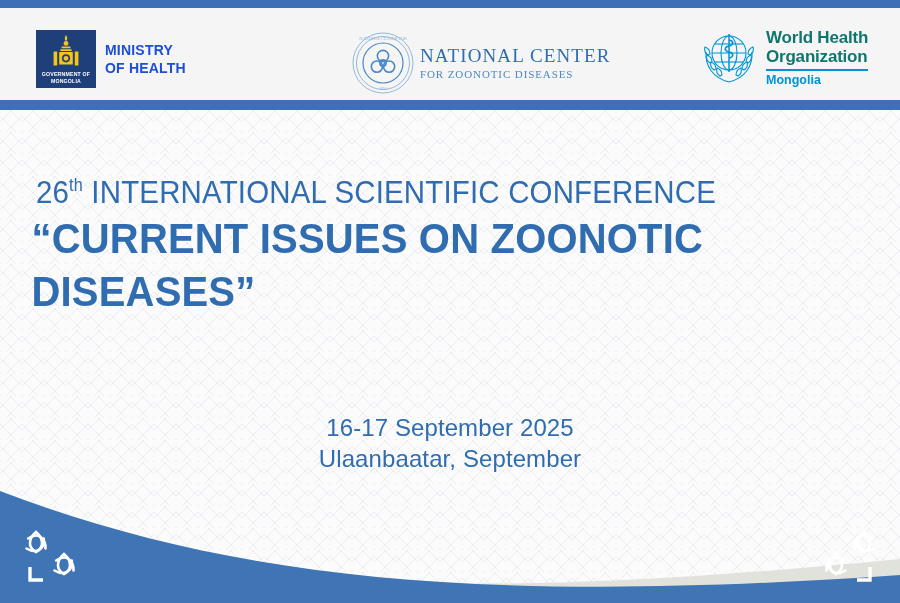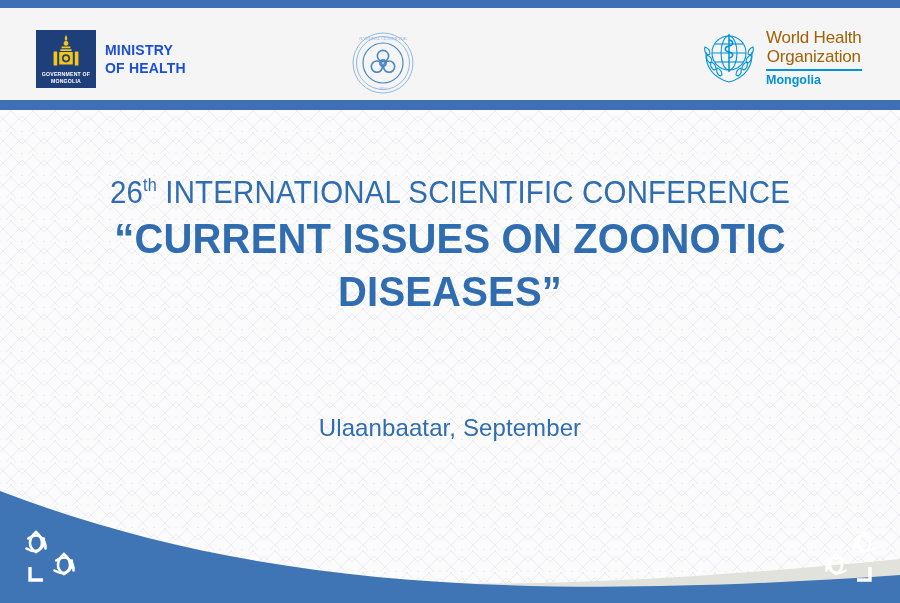--- a/index.html
+++ b/index.html
@@ -99,27 +99,26 @@
     letter-spacing: 0.9px;
     line-height: 14px;
     white-space: nowrap;
   }
 
   
   .logo-who { left: 700px; top: 20px; }
   .who-emblem { flex: none; }
   .who-text { margin-left: 8px; }
   .who-name {
-    color: #a16207;
+    color: #0f766e;
     font-size: 17px;
-    font-weight: normal;
+    font-weight: bold;
     line-height: 19px;
     letter-spacing: -0.2px;
     white-space: nowrap;
-    text-align: center;
   }
   .who-rule {
     margin: 3px 0 2px 0;
     height: 1.5px;
     background: #0093d5;
     width: 100%;
   }
   .who-country {
     color: #0093d5;
     font-size: 12.5px;
@@ -139,21 +138,21 @@
         rgba(222,226,234,0.55) 0 1px, rgba(0,0,0,0) 1px 11px),
       repeating-linear-gradient(-45deg,
         rgba(222,226,234,0.55) 0 1px, rgba(0,0,0,0) 1px 11px);
     background-size: 22px 22px, 22px 22px;
   }
 
   .title-block {
     position: absolute;
     left: 0; top: 62px;
     width: 900px;
-    text-align: center;
+    text-align: left;
   }
   .conf-line {
     color: #2f6cb0;
     font-family: "Liberation Sans Narrow", "Liberation Sans", sans-serif;
     font-size: 32px;
     font-weight: normal;
     letter-spacing: 0.2px;
     line-height: 40px;
     white-space: nowrap;
     transform: scaleX(0.92);
@@ -256,20 +255,24 @@
           <text x="31" y="58" font-family="Liberation Serif, serif" font-size="4" text-anchor="middle">1951</text>
         </g>
 
         <g fill="none" stroke="#4a87c4" stroke-width="1.6">
           <circle cx="31" cy="24" r="5.6"></circle>
           <circle cx="24.9" cy="34.6" r="5.6"></circle>
           <circle cx="37.1" cy="34.6" r="5.6"></circle>
           <circle cx="31" cy="31" r="3.1"></circle>
         </g>
       </svg>
+      <div class="nczd-text">
+        <div class="nczd-line1">NATIONAL CENTER</div>
+        <div class="nczd-line2">FOR ZOONOTIC DISEASES</div>
+      </div>
     </div>
 
     <div class="logo logo-who">
       <svg class="who-emblem" width="58" height="58" viewBox="0 0 58 58">
         <g stroke="#0093d5" fill="none" stroke-width="1.1">
 
           <path d="M29 54 C13 50 5 38 6 24"></path>
           <path d="M29 54 C45 50 53 38 52 24"></path>
           <path d="M8 27 c-3 -2 -4 -5 -3 -8 3 1 5 3 5 7 z"></path>
           <path d="M10 35 c-3 -2 -4 -5 -3 -8 3 1 5 3 5 7 z"></path>
@@ -305,20 +308,21 @@
 
   <div class="body-area">
 
     <div class="title-block">
       <div class="conf-line"><span>26</span><sup>th</sup><span> INTERNATIONAL SCIENTIFIC CONFERENCE</span></div>
       <div class="theme-line">“CURRENT ISSUES ON ZOONOTIC</div>
       <div class="theme-line">DISEASES”</div>
     </div>
 
     <div class="meta-block">
+      <div class="meta-line">16-17 September 2025</div>
       <div class="meta-line">Ulaanbaatar, September</div>
     </div>
   </div>
 
   <div class="waves">
     <svg width="900" height="140" viewBox="0 0 900 140" preserveAspectRatio="none">
       <path d="M0 52 C230 128 470 138 900 96 L900 140 L0 140 Z" fill="#e2e2dd"></path>
       <path d="M0 28 C240 120 500 140 900 112 L900 140 L0 140 Z" fill="#3f74b5"></path>
     </svg>
   </div>

